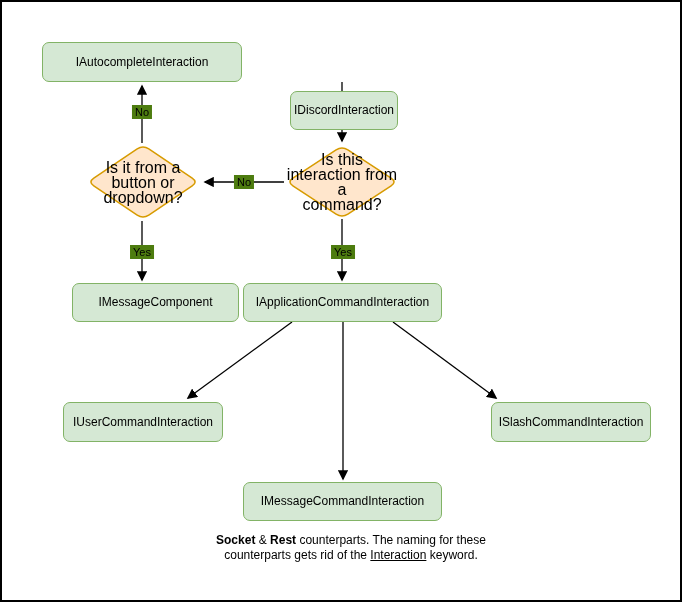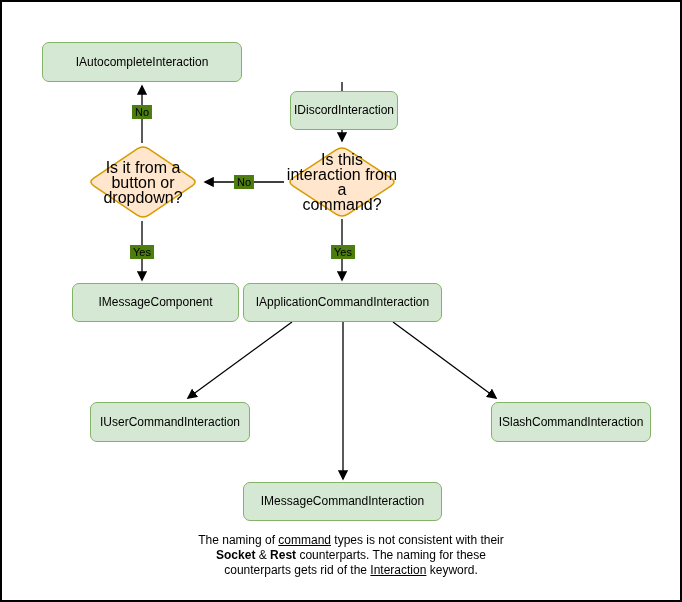--- a/index.html
+++ b/index.html
@@ -141,31 +141,30 @@
   <div class="edge-label" style="left:341px; top:250px;">Yes</div>
 
   <div class="node" style="left:70px; top:281px; width:167px; height:39px;">
     <span>IMessageComponent</span>
   </div>
 
   <div class="node" style="left:241px; top:281px; width:199px; height:39px;">
     <span>IApplicationCommandInteraction</span>
   </div>
 
-  <div class="node" style="left:61px; top:400px; width:160px; height:40px;margin-left:27px;">
+  <div class="node" style="left:61px; top:400px; width:160px; height:40px;">
     <span>IUserCommandInteraction</span>
   </div>
 
   <div class="node" style="left:461px; top:400px; width:160px; height:40px;margin-left:28px;">
     <span>ISlashCommandInteraction</span>
   </div>
 
   <div class="node" style="left:241px; top:480px; width:199px; height:39px;">
     <span>IMessageCommandInteraction</span>
   </div>
 
   <div class="note">
-    <div><span>The naming of </span><u>command</u><span> types is not consistent with their</span></div>
     <div><b>Socket</b><span> &amp; </span><b>Rest</b><span> counterparts. The naming for these</span></div>
     <div><span>counterparts gets rid of the </span><u>Interaction</u><span> keyword.</span></div>
   </div>
 
 </div>
 
 </body></html>

